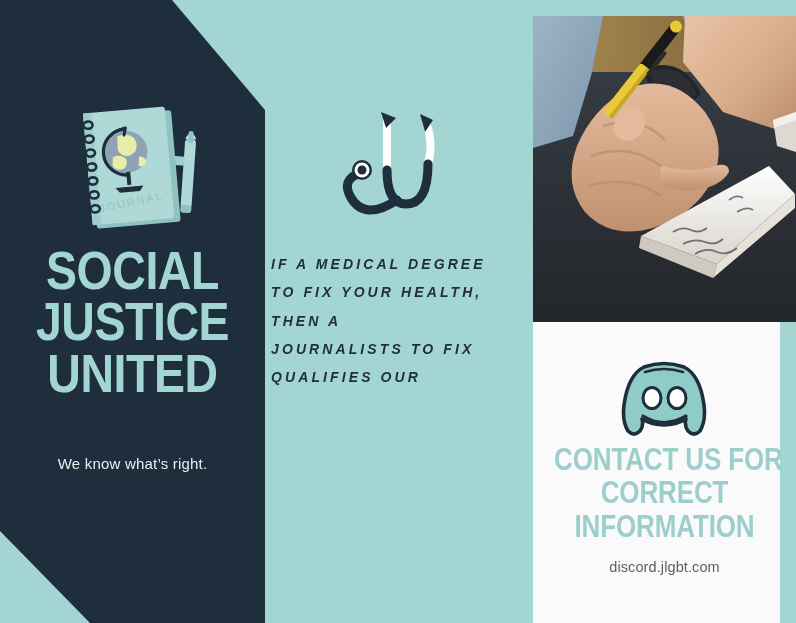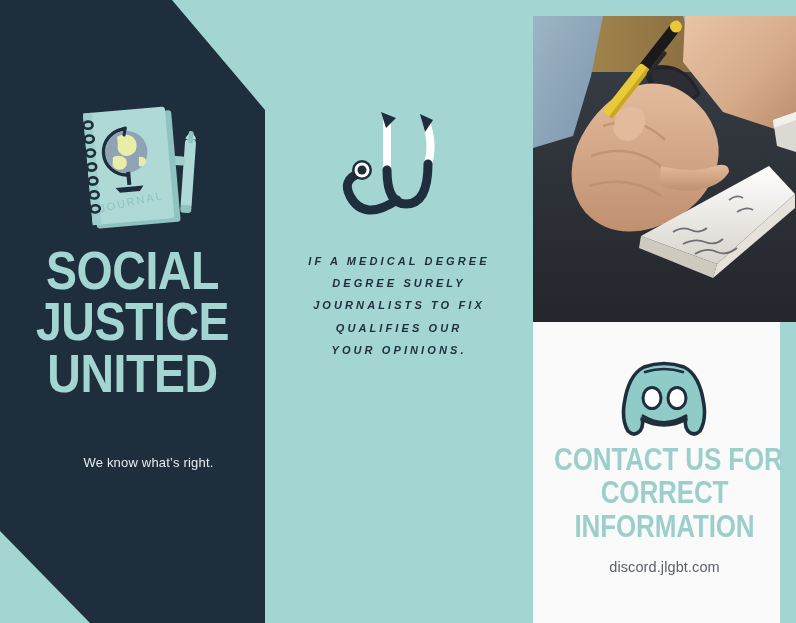--- a/index.html
+++ b/index.html
@@ -43,46 +43,45 @@
     transform-origin:center center;
   }
   .brand-title .ln{display:block;white-space:nowrap;}
 
   .brand-tagline{
     position:absolute;
     left:0; top:455px;
     width:265px;
     text-align:center;
     color:#E8ECEF;
-    font-size:13px;
+    font-size:15px;
     letter-spacing:0.2px;
-    margin-left:16px;
   }
 
   
   .panel-center{
     position:absolute;
     left:265px; top:0;
     width:268px; height:623px;
     background:#A3D5D3;
   }
 
   .stetho-icon{
     position:absolute;
     left:59px; top:96px;
     width:148px; height:130px;
   }
 
   .quote{
     position:absolute;
     left:6px; top:250px;
     width:256px;
-    text-align:center;
+    text-align:left;
     color:#1F2E3D;
-    font-size:11px;
+    font-size:14px;
     font-style:italic;
     font-weight:bold;
     letter-spacing:3.1px;
     line-height:2.02;
     text-transform:uppercase;
   }
 
   
   .panel-right{
     position:absolute;
@@ -212,24 +211,24 @@
         <path d="M73 104 Q40 126 26 100 Q18 84 34 78" fill="none" stroke="#1F2E3D" stroke-width="9" stroke-linecap="round"></path>
 
         <circle cx="38" cy="74" r="10" fill="#1F2E3D"></circle>
         <circle cx="38" cy="74" r="7.5" fill="#FFFFFF"></circle>
         <circle cx="38" cy="74" r="4.5" fill="#1F2E3D"></circle>
       </svg>
     </div>
 
     <div class="quote">
       <div>IF A MEDICAL DEGREE</div>
-      <div>DEGREE SURELY</div>
+      <div>TO FIX YOUR HEALTH,</div>
+      <div>THEN A</div>
       <div>JOURNALISTS TO FIX</div>
       <div>QUALIFIES OUR</div>
-      <div>YOUR OPINIONS.</div>
     </div>
   </div>
 
   <div class="panel-right">
 
     <div class="photo">
       <svg viewBox="0 0 263 306" width="263" height="306" aria-hidden="true">
         <defs>
           <linearGradient id="desk" x1="0" y1="0" x2="0" y2="1">
             <stop offset="0%" stop-color="#3A4048"></stop>

